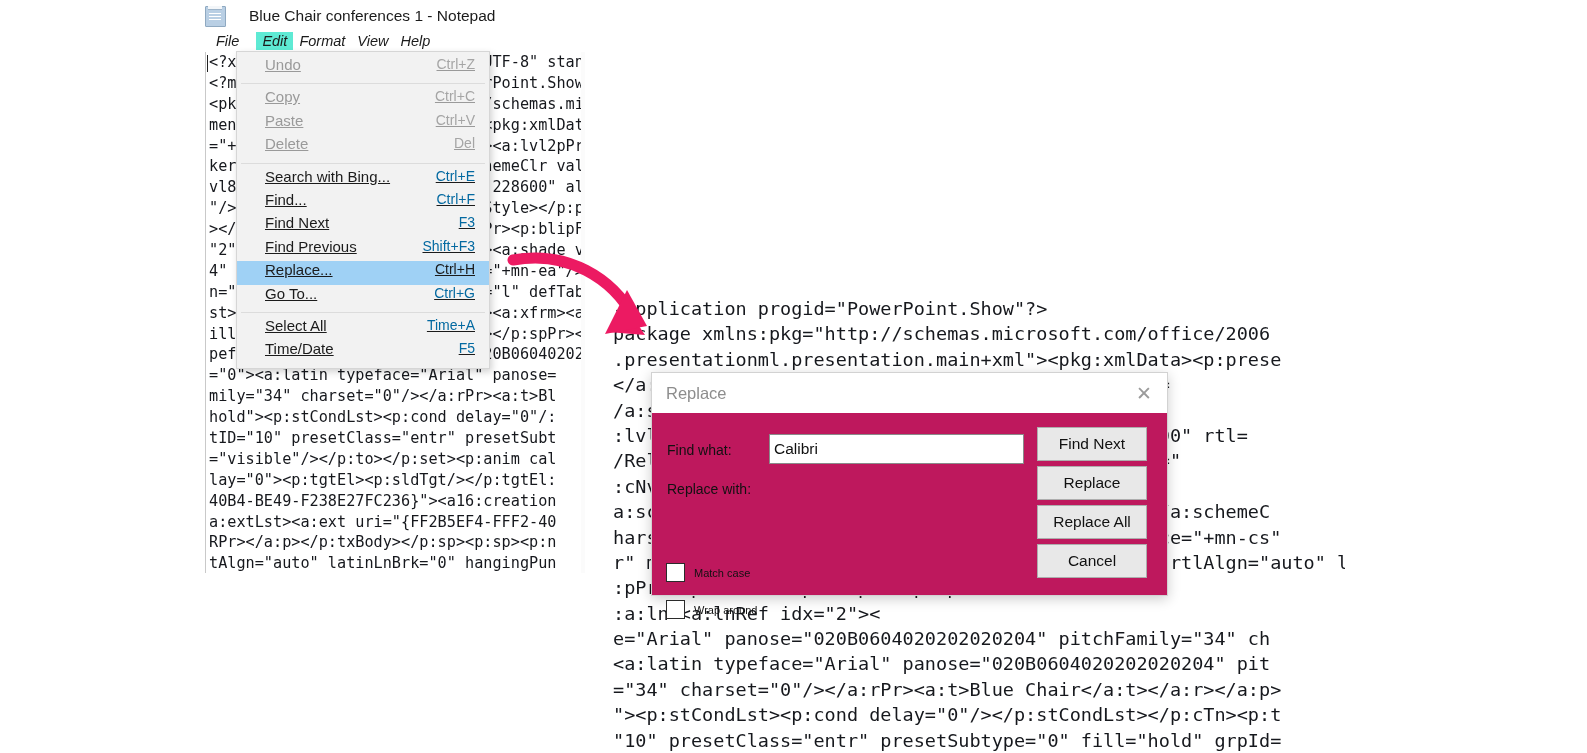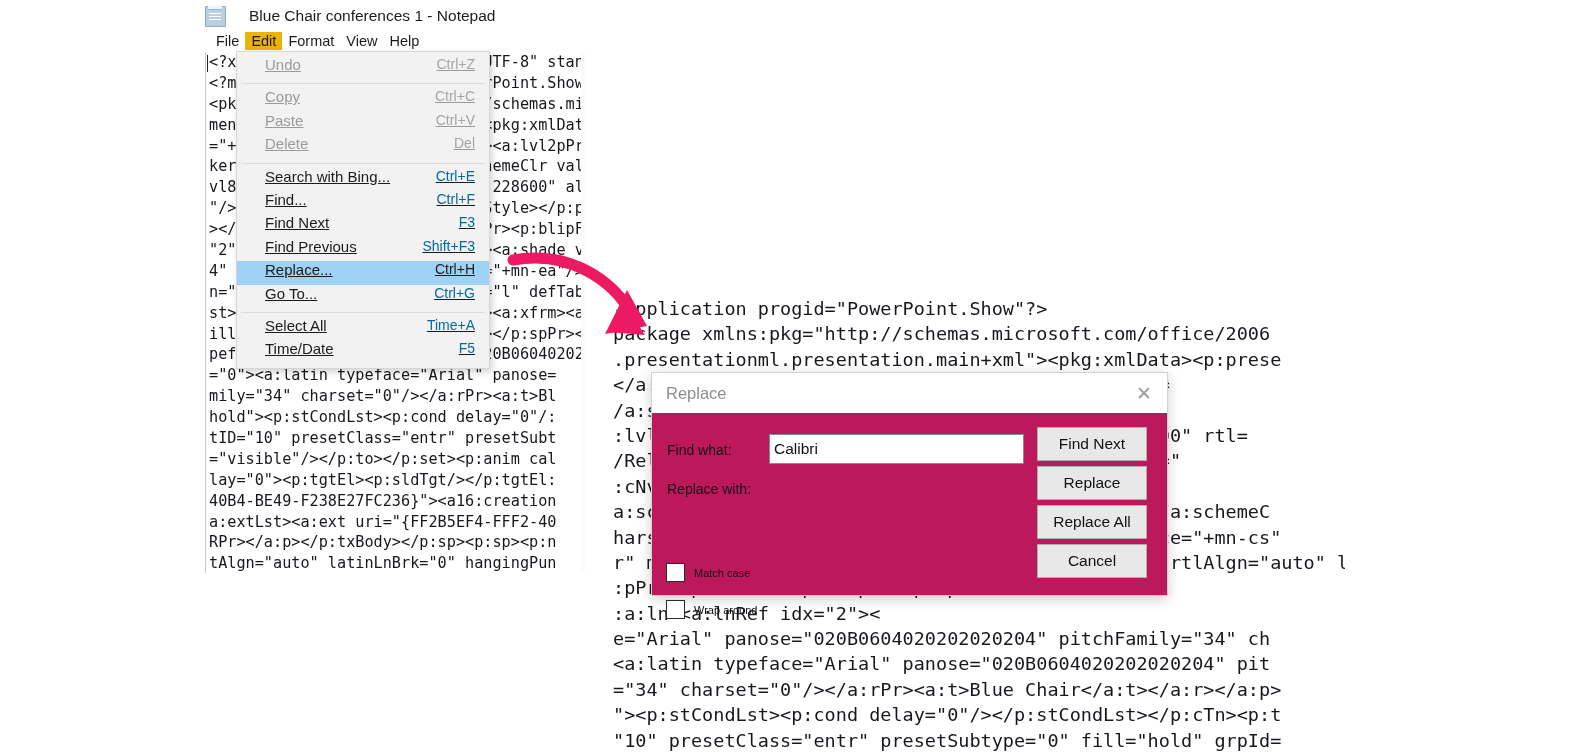--- a/index.html
+++ b/index.html
@@ -49,24 +49,24 @@
     content:"";position:absolute;left:3px;top:6px;width:12px;height:1px;
     box-shadow:0 3px 0 0 #ffffff,0 6px 0 0 #ffffff, 0 0 0 0 #ffffff;
     background:#ffffff;
   }
   #notepad-title{
     font-size:15.5px;color:#1b1b1b;white-space:nowrap;
   }
   #menubar{
     position:absolute;left:5px;top:31px;height:20px;
     display:flex;align-items:center;gap:0px;
-    font-size:14.5px;color:#1b1b1b;
+    font-size:14.5px;color:#1b1b1b;font-style:italic;
   }
   #menubar .mi{padding:1px 6px;cursor:default;white-space:nowrap;}
-  #menubar .mi.active{background:#eab308;}
+  #menubar .mi.active{background:#5eead4;margin-left:11px;}
   #notepad-textarea{
     position:absolute;left:0px;top:52px;width:380px;height:521px;
     overflow:hidden;
     background:#ffffff;
     border-left:1px solid #c9c9c9;
     box-sizing:border-box;
   }
   #notepad-caret{
     position:absolute;left:2px;top:55px;width:1px;height:17px;background:#222;
   }

